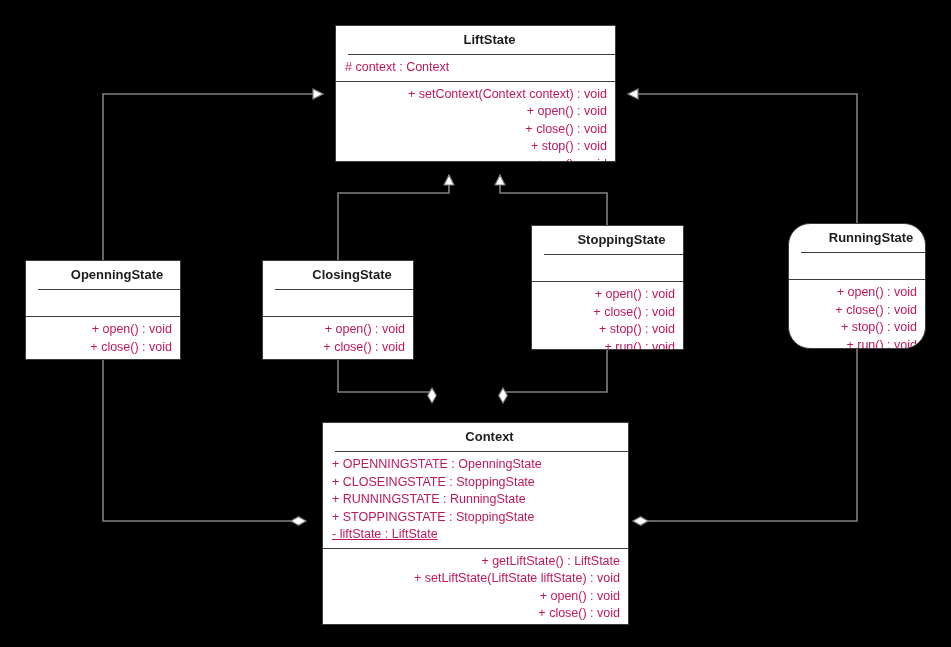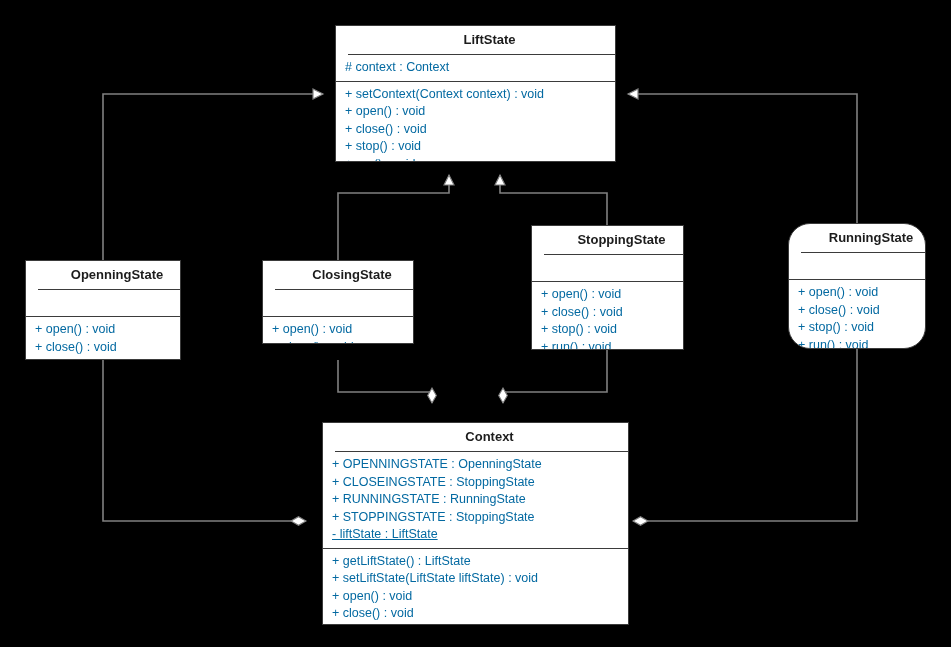--- a/index.html
+++ b/index.html
@@ -46,24 +46,25 @@
     margin-left: 12px;
   }
   .uml-attrs {
     border-bottom: 1px solid #3b3b3b;
     padding: 4px 0 4px 0;
     min-height: 18px;
     box-sizing: border-box;
   }
   .uml-ops {
     padding: 4px 0 4px 0;
+    text-align: right;
   }
   .uml-row {
     font-size: 12.5px;
-    color: #0369a1;
+    color: #be185d;
     line-height: 17.5px;
     padding: 0 8px 0 9px;
     white-space: nowrap;
   }
   .uml-row.static-member {
     text-decoration: underline;
   }
   .uml-attrs.empty-compartment {
     min-height: 27px;
   }
@@ -121,21 +122,21 @@
     </div>
     <div class="uml-class" style="left: 25px; top: 260px; width: 156px; height: 100px;">
       <div class="uml-name">OpenningState</div>
       <div class="uml-attrs empty-compartment"></div>
       <div class="uml-ops">
         <div class="uml-row">+ open() : void</div>
         <div class="uml-row">+ close() : void</div>
         <div class="uml-row">+ stop() : void</div>
       </div>
     </div>
-    <div class="uml-class" style="left: 262px; top: 260px; width: 152px; height: 84px;">
+    <div class="uml-class" style="left: 262px; top: 260px; width: 152px; height: 100px;">
       <div class="uml-name">ClosingState</div>
       <div class="uml-attrs empty-compartment"></div>
       <div class="uml-ops">
         <div class="uml-row">+ open() : void</div>
         <div class="uml-row">+ close() : void</div>
         <div class="uml-row">+ stop() : void</div>
       </div>
     </div>
     <div class="uml-class" style="left: 531px; top: 225px; width: 153px; height: 125px;">
       <div class="uml-name">StoppingState</div>

